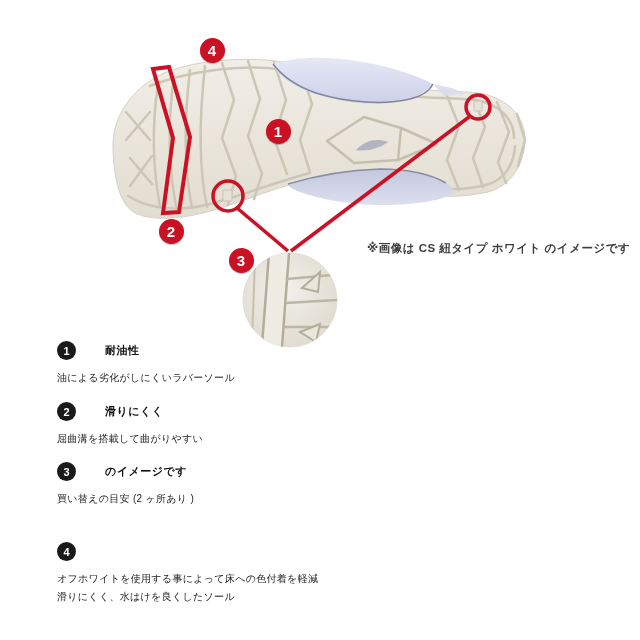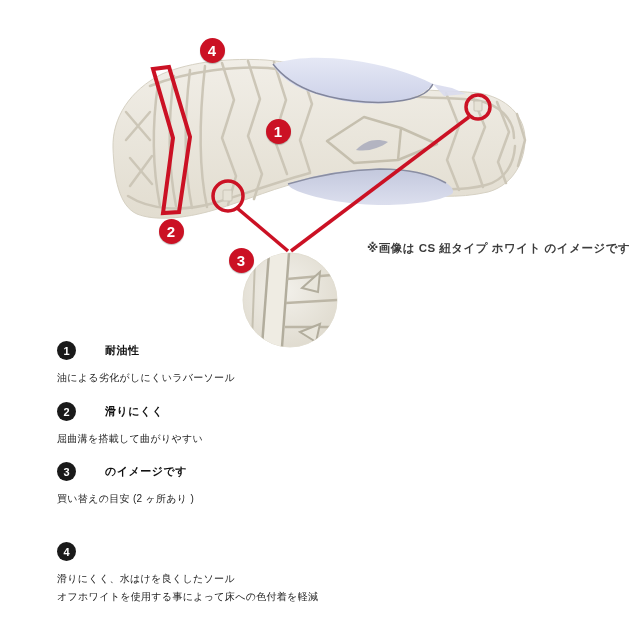--- a/index.html
+++ b/index.html
@@ -162,18 +162,18 @@
         <span class="f-badge">3</span>
         <h3 class="f-title">のイメージです</h3>
       </div>
       <p class="f-line">買い替えの目安 (2 ヶ所あり )</p>
     </section>
 
     <section class="feature" style="top:541px;">
       <div class="f-head">
         <span class="f-badge">4</span>
       </div>
+      <p class="f-line">オフホワイトを使用する事によって床への色付着を軽減</p>
       <p class="f-line">滑りにくく、水はけを良くしたソール</p>
-      <p class="f-line">オフホワイトを使用する事によって床への色付着を軽減</p>
     </section>
 
   </div>
 </div>
 
 </body></html>

